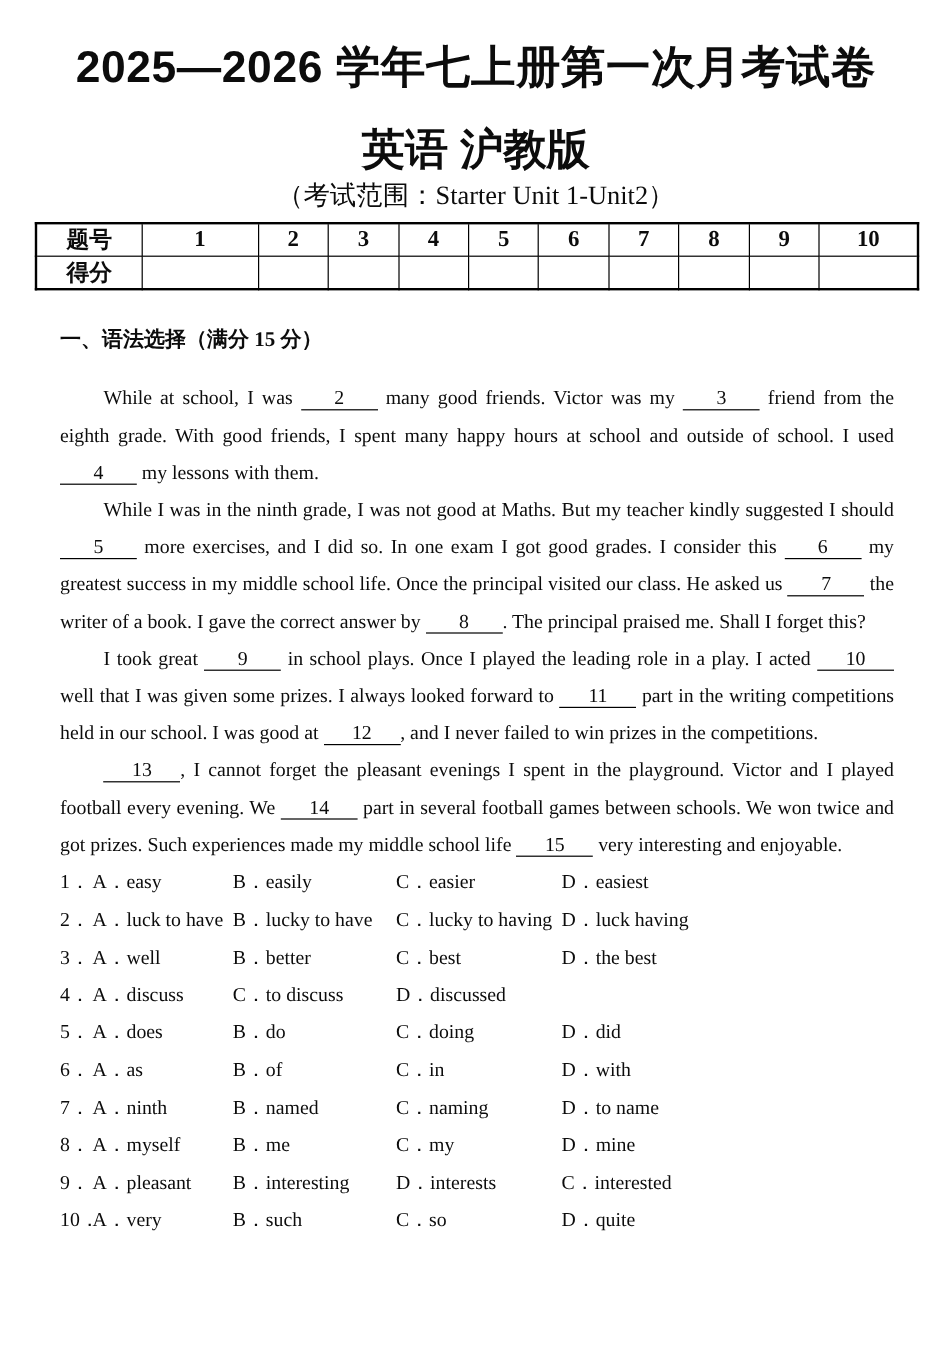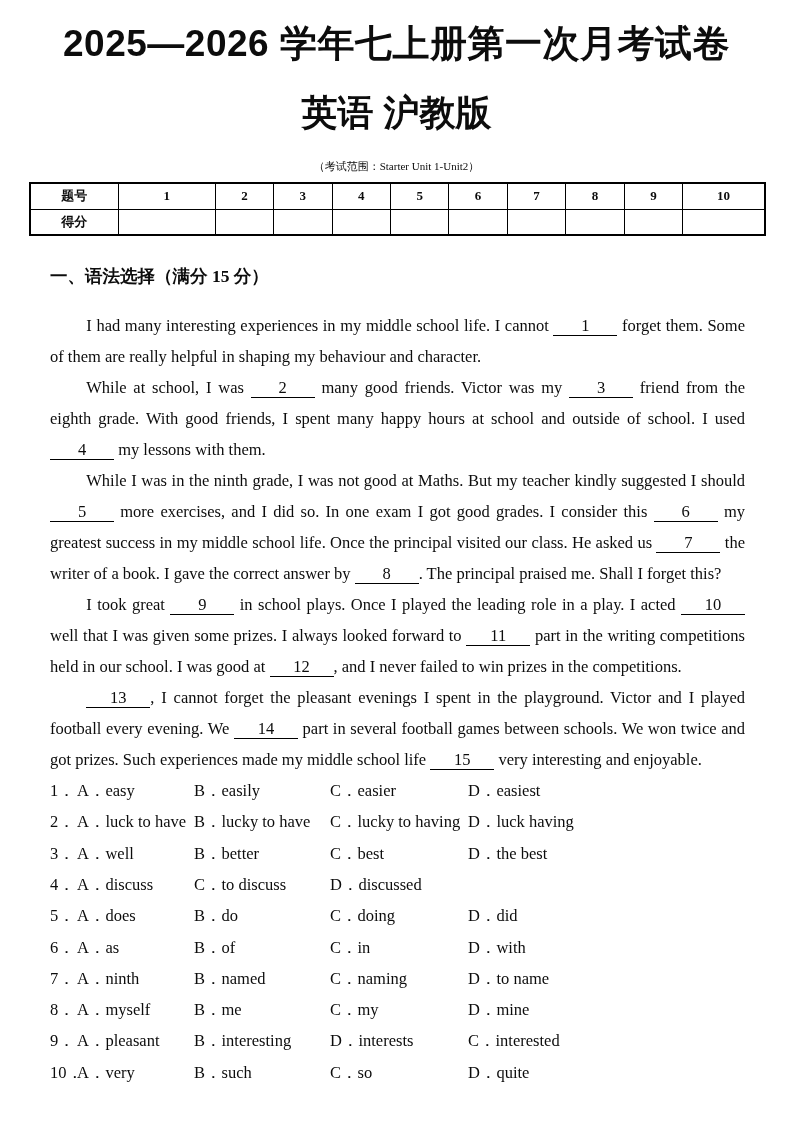--- a/index.html
+++ b/index.html
@@ -5,59 +5,59 @@
   * { margin: 0; padding: 0; box-sizing: border-box; }
   html, body { background: #ffffff; }
   body {
     width: 793px;
     height: 1122px;
     overflow: hidden;
     font-family: "Liberation Serif", serif;
     color: #0c0c0c;
     position: relative;
   }
-  .page { width: 793px; height: 1122px; background: #fff; padding-top: 20px; }
+  .page { width: 793px; height: 1122px; background: #fff; padding-top: 32px; }
 
   
   .header { text-align: center; }
   .title {
     font-family: "Liberation Sans", sans-serif;
     font-weight: 900;
     font-size: 37px;
     line-height: 1.32;
     letter-spacing: 0.5px;
   }
   .subtitle {
     font-family: "Liberation Sans", sans-serif;
     font-weight: 900;
     font-size: 36px;
     line-height: 1.25;
     margin-top: 21px;
   }
   .scope {
-    font-size: 11px;
-    margin-top: 25px;
+    font-size: 22px;
+    margin-top: 3px;
     line-height: 1.2;
   }
 
   
   .score-table {
     border-collapse: collapse;
     table-layout: fixed;
     width: 737px;
     margin: 9px 0 0 29px;
     border: 2px solid #000;
   }
   .score-table td {
     border: 1px solid #000;
     height: 26px;
     text-align: center;
     vertical-align: middle;
     font-weight: bold;
-    font-size: 13px;
+    font-size: 19px;
     padding: 0;
   }
   .score-table td.row-label { width: 12%; }
   .score-table td.qn-first  { width: 13.2%; }
   .score-table td.qn-last   { width: 11.2%; }
 
   
   .content { margin: 25px 48px 0 50px; }
   .section-title {
     font-weight: bold;
@@ -130,21 +130,20 @@
           <td></td>
           <td></td>
           <td></td>
         </tr>
     </tbody>
   </table>
 
   <div class="content">
     <div class="section-title">一、语法选择（满分 15 分）</div>
     <div class="passage">
-        <p><span>I had many interesting experiences in my middle school life. I cannot </span><span class="blank">1</span><span> forget them. Some of them are really helpful in shaping my behaviour and character.</span></p>
         <p><span>While at school, I was </span><span class="blank">2</span><span> many good friends. Victor was my </span><span class="blank">3</span><span> friend from the eighth grade. With good friends, I spent many happy hours at school and outside of school. I used </span><span class="blank">4</span><span> my lessons with them.</span></p>
         <p><span>While I was in the ninth grade, I was not good at Maths. But my teacher kindly suggested I should </span><span class="blank">5</span><span> more exercises, and I did so. In one exam I got good grades. I consider this </span><span class="blank">6</span><span> my greatest success in my middle school life. Once the principal visited our class. He asked us </span><span class="blank">7</span><span> the writer of a book. I gave the correct answer by </span><span class="blank">8</span><span>. The principal praised me. Shall I forget this?</span></p>
         <p><span>I took great </span><span class="blank">9</span><span> in school plays. Once I played the leading role in a play. I acted </span><span class="blank">10</span><span> well that I was given some prizes. I always looked forward to </span><span class="blank">11</span><span> part in the writing competitions held in our school. I was good at </span><span class="blank">12</span><span>, and I never failed to win prizes in the competitions.</span></p>
         <p><span class="blank">13</span><span>, I cannot forget the pleasant evenings I spent in the playground. Victor and I played football every evening. We </span><span class="blank">14</span><span> part in several football games between schools. We won twice and got prizes. Such experiences made my middle school life </span><span class="blank">15</span><span> very interesting and enjoyable.</span></p>
       </div>
     <div class="options">
         <div class="opt-row">
           <span class="opt-num">1．</span>
           <span class="opt-cell">A．easy</span>
           <span class="opt-cell">B．easily</span>

